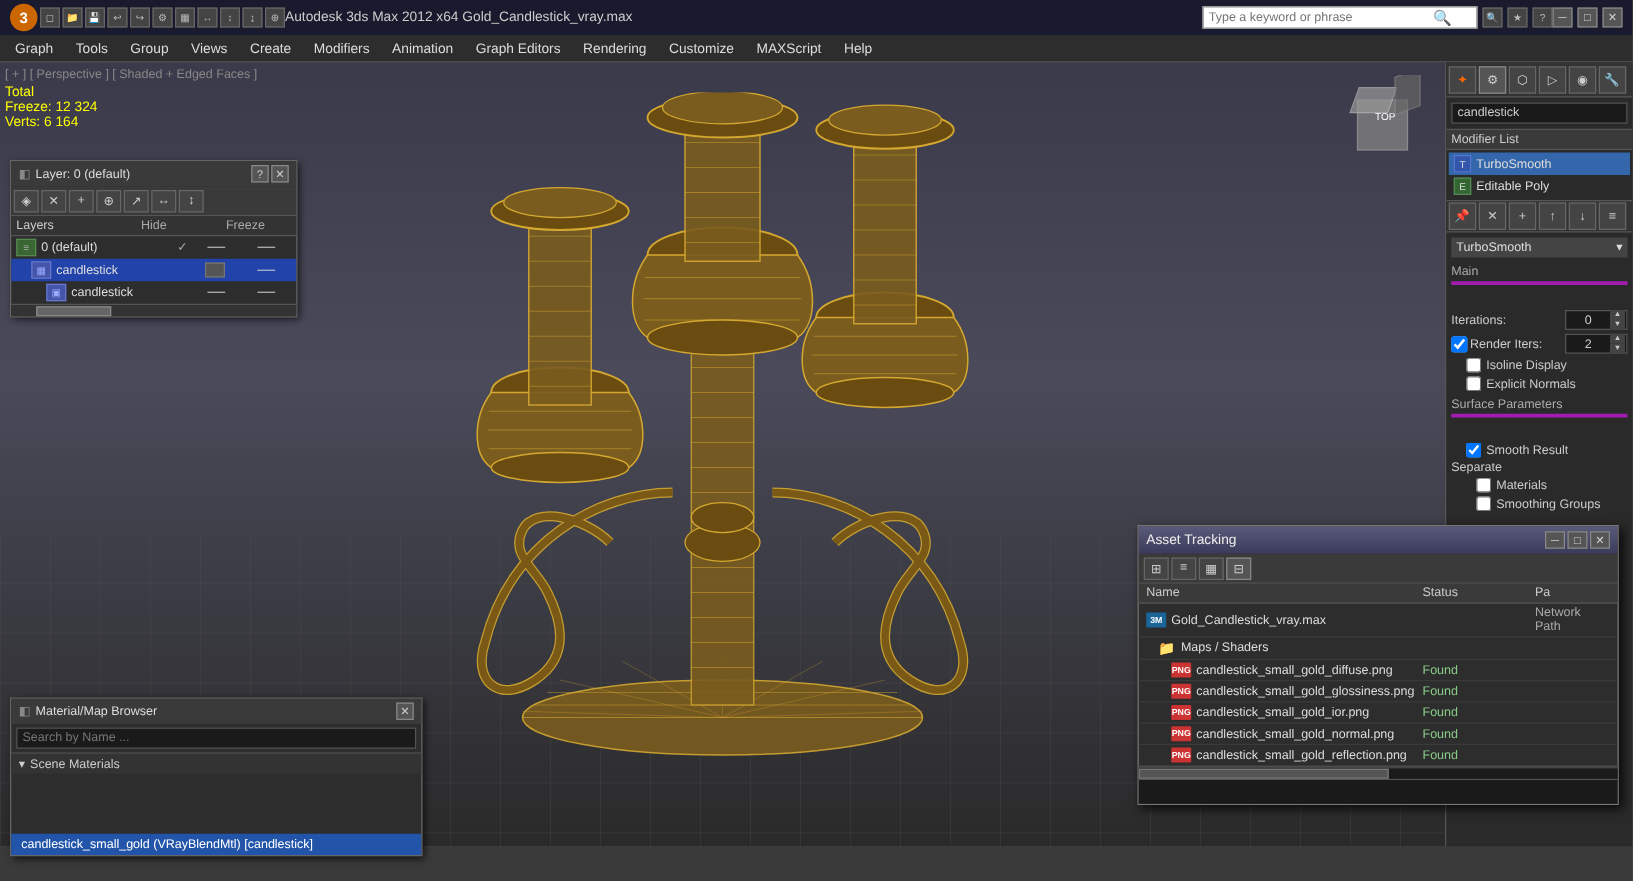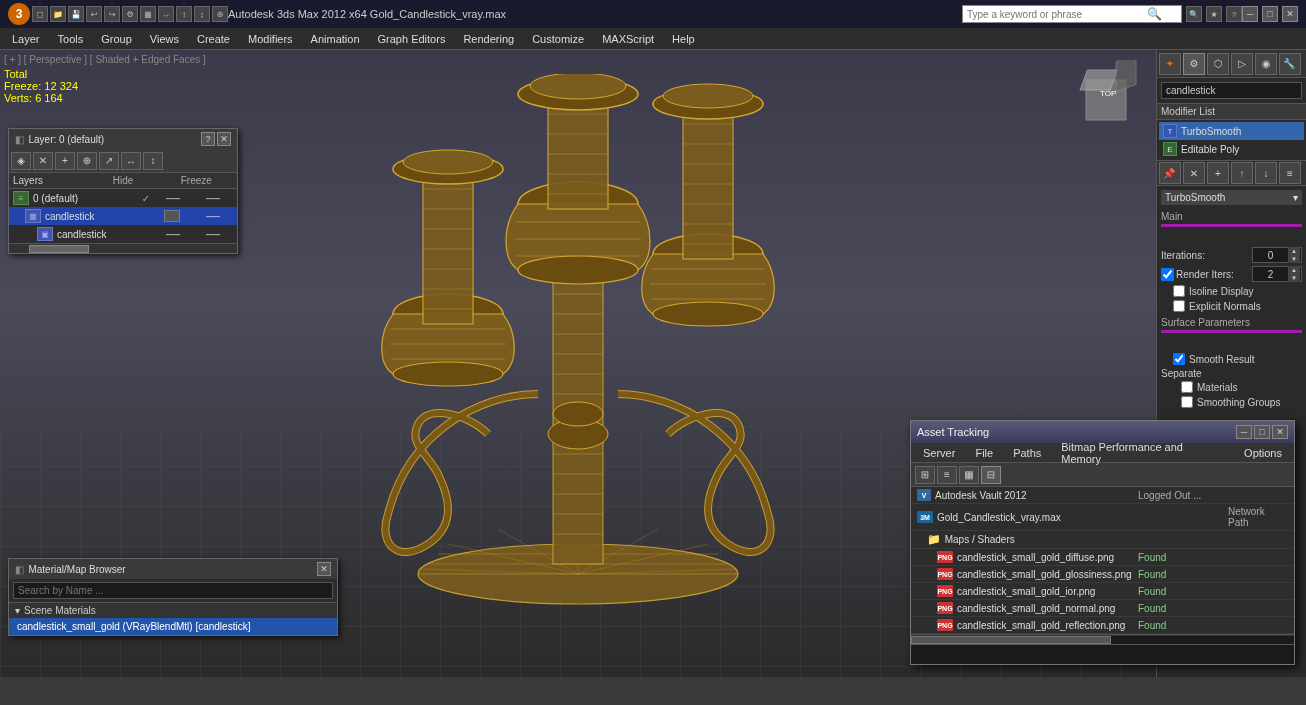--- a/index.html
+++ b/index.html
@@ -497,20 +497,21 @@
       background: #333;
       cursor: pointer;
       gap: 4px;
     }
     .mat-item {
       padding: 3px 8px;
       font-size: 10px;
       color: #ddd;
       cursor: pointer;
       background: #3a6699;
+      margin-top: 48px;
     }
     .mat-item.highlight {
       background: #2255aa;
       color: #fff;
     }
 
     
     #asset-tracking {
       position: absolute;
       top: 420px;
@@ -680,21 +681,21 @@
     <div class="app-icon-btn">?</div>
   </div>
   <div class="win-controls">
     <div class="win-btn">─</div>
     <div class="win-btn">□</div>
     <div class="win-btn">✕</div>
   </div>
 </div>
 
 <div id="menubar">
-  <div class="menu-item">Layer</div>
+  <div class="menu-item">Graph</div>
   <div class="menu-item">Tools</div>
   <div class="menu-item">Group</div>
   <div class="menu-item">Views</div>
   <div class="menu-item">Create</div>
   <div class="menu-item">Modifiers</div>
   <div class="menu-item">Animation</div>
   <div class="menu-item">Graph Editors</div>
   <div class="menu-item">Rendering</div>
   <div class="menu-item">Customize</div>
   <div class="menu-item">MAXScript</div>
@@ -1010,44 +1011,34 @@
 <div id="asset-tracking">
   <div id="at-titlebar">
     <span>Asset Tracking</span>
     <div class="at-win-controls">
       <div class="at-win-btn">─</div>
       <div class="at-win-btn">□</div>
       <div class="at-win-btn">✕</div>
     </div>
   </div>
 
-  <div id="at-menubar">
-    <div class="menu-item">Server</div>
-    <div class="menu-item">File</div>
-    <div class="menu-item">Paths</div>
-    <div class="menu-item">Bitmap Performance and Memory</div>
-    <div class="menu-item">Options</div>
-  </div>
 
   <div id="at-toolbar">
     <div class="at-tb-btn">⊞</div>
     <div class="at-tb-btn">≡</div>
     <div class="at-tb-btn">▦</div>
     <div class="at-tb-btn" style="background:#555;border-color:#888;">⊟</div>
   </div>
 
-
-  <div class="at-row">
-    <div class="col-name">
-      <span style="width:14px;height:12px;background:#336699;color:#fff;font-size:7px;font-weight:bold;display:flex;align-items:center;justify-content:center;border-radius:1px;">V</span>
-      <span>Autodesk Vault 2012</span>
-    </div>
-    <div class="col-status" style="color:#aaa;">Logged Out ...</div>
-    <div class="col-path"></div>
-  </div>
+  <div id="at-table-header">
+    <div class="col-name">Name</div>
+    <div class="col-status">Status</div>
+    <div class="col-path">Pa</div>
+  </div>
+
 
   <div class="at-row">
     <div class="col-name">
       <div class="file-icon-max">3M</div>
       <span>Gold_Candlestick_vray.max</span>
     </div>
     <div class="col-status" style="color:#aaa;"></div>
     <div class="col-path" style="color:#aaa;">Network Path</div>
   </div>
 

